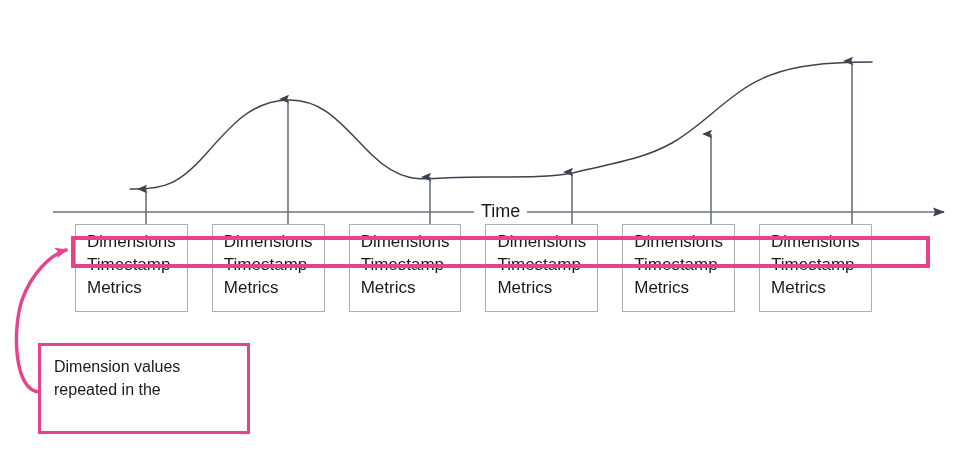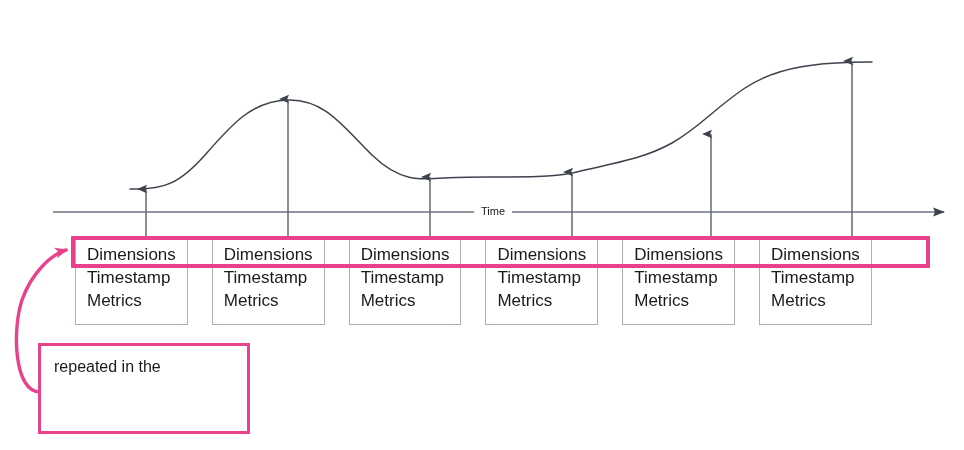--- a/index.html
+++ b/index.html
@@ -21,21 +21,21 @@
   #vector-layer {
     position: absolute;
     left: 0; top: 0;
     width: 964px; height: 450px;
     pointer-events: none;
   }
   
   .record-row {
     position: absolute;
     left: 75px;
-    top: 237px;
+    top: 224px;
     width: 769px;
     height: 88px;
     display: flex;
     gap: 24px;
   }
   .record-box {
     flex: 1 1 0;
     border: 1px solid #aab0b8;
     background: #ffffff;
     padding: 5px 11px 0 11px;
@@ -75,21 +75,21 @@
     font-size: 16px;
     line-height: 23px;
     color: #1a1a1a;
     white-space: nowrap;
   }
   
   .axis-label {
     position: absolute;
     left: 474px;
     top: 200px;
-    font-size: 11px;
+    font-size: 18px;
     line-height: 22px;
     color: #1a1a1a;
     background: #ffffff;
     padding: 0 7px;
     white-space: nowrap;
   }
 </style>
 </head>
 <body>
 
@@ -170,16 +170,17 @@
       <span class="record-line">Metrics</span>
     </div>
 
   </div>
 
   <div class="highlight-rect"></div>
 
   <div class="axis-label">Time</div>
 
   <div class="callout-box">
+    <div class="callout-line">Dimension values</div>
     <div class="callout-line">repeated in the</div>
   </div>
 
 </div>
 
 </body></html>

